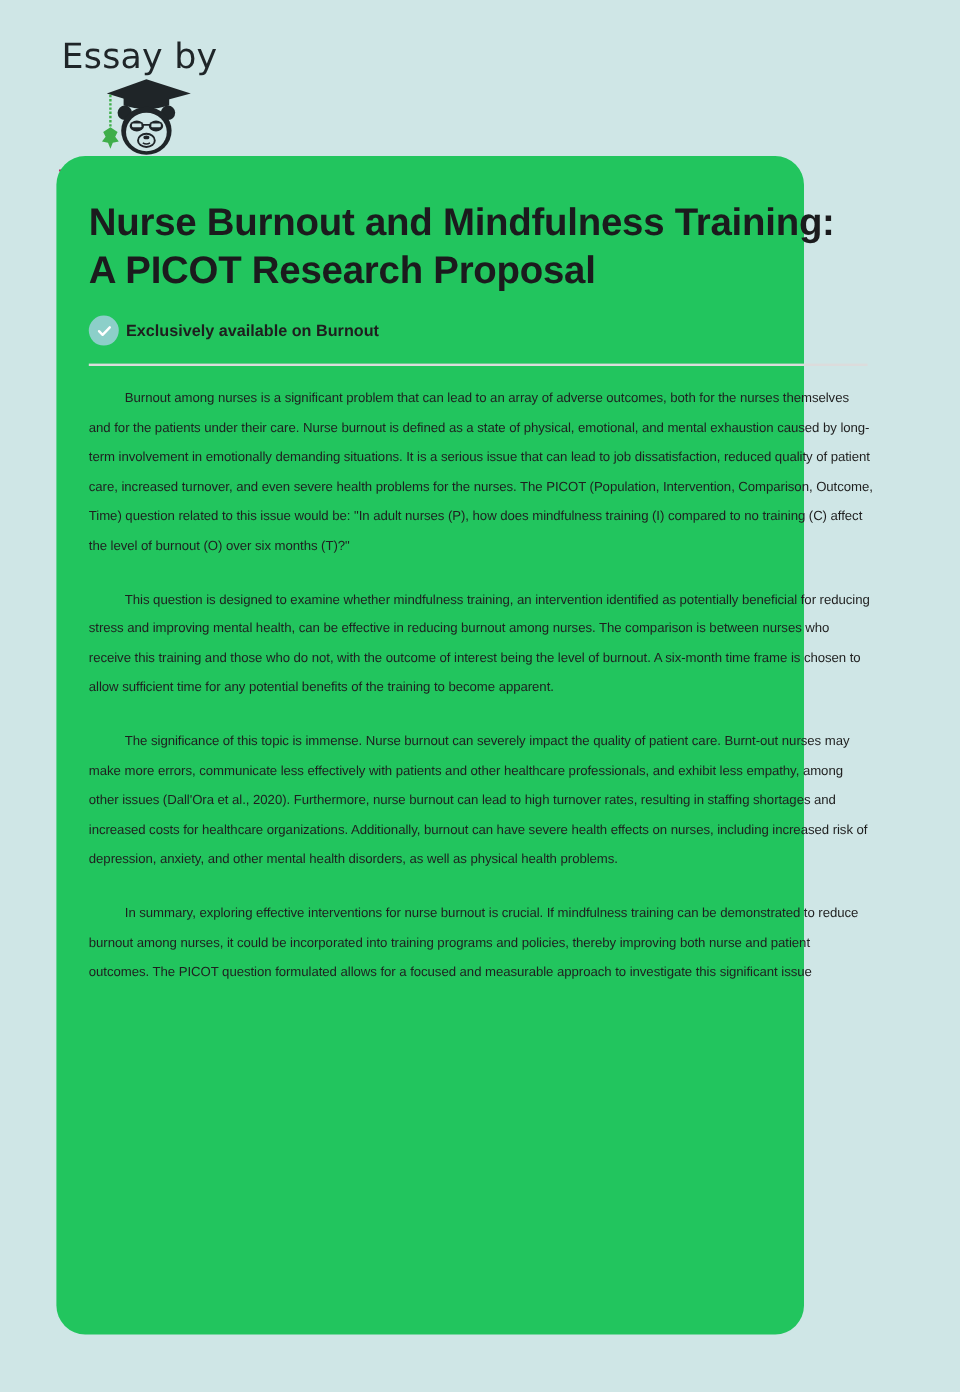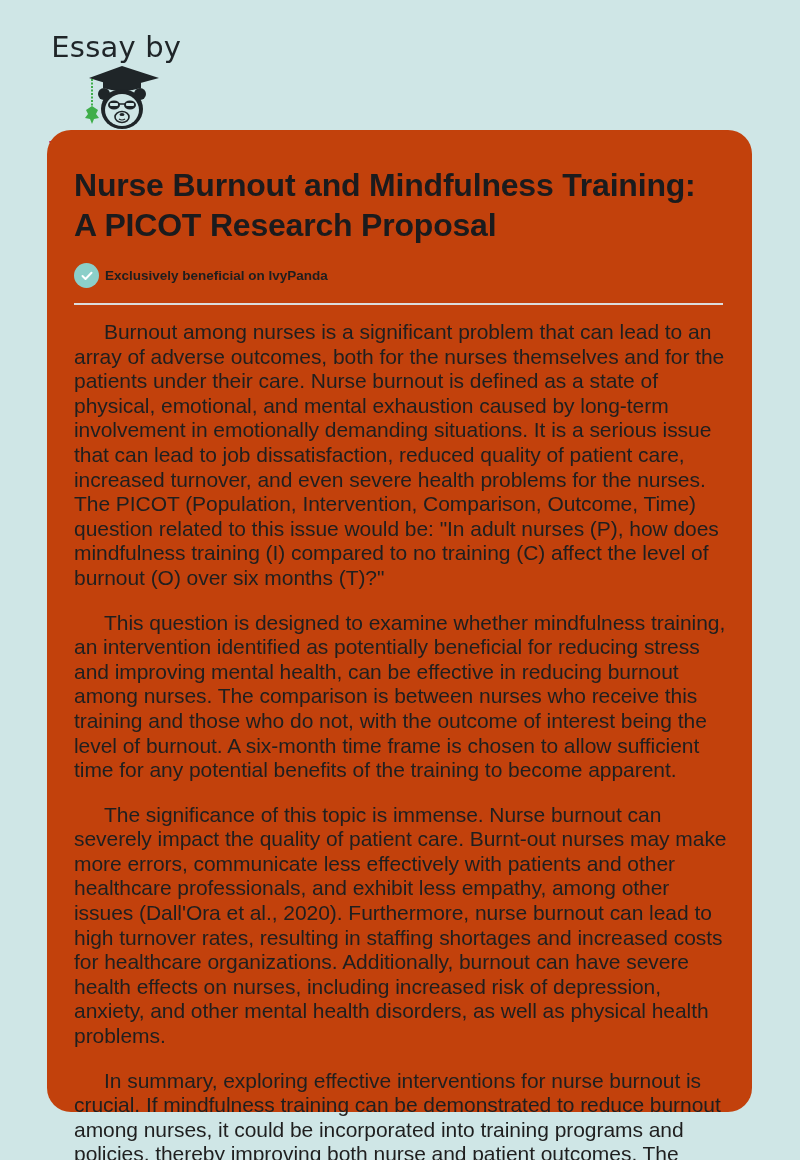--- a/index.html
+++ b/index.html
@@ -49,23 +49,23 @@
       font-weight: bold;
       vertical-align: top;
       position: relative;
       top: -2px;
       margin-left: 1px;
     }
     .card {
       position: absolute;
       left: 47px;
       top: 130px;
-      width: 705px;
+      width: 623px;
       height: 982px;
-      background: #c2410c;
+      background: #22c55e;
       border-radius: 24px;
     }
     .title {
       position: absolute;
       left: 27px;
       top: 35px;
       width: 640px;
       font-family: "Liberation Sans", sans-serif;
       font-weight: bold;
       font-size: 32px;
@@ -104,21 +104,21 @@
       background: #dcdcdc;
     }
     .body-text {
       position: absolute;
       left: 27px;
       top: 190px;
       width: 654px;
     }
     .body-text p {
       font-family: "Liberation Sans", sans-serif;
-      font-size: 21px;
+      font-size: 11px;
       line-height: 24.6px;
       color: #1f1f1f;
       text-indent: 30px;
       margin-bottom: 20px;
       letter-spacing: -0.05px;
     }
   </style>
 </head>
 <body>
 
@@ -157,21 +157,21 @@
 
 <main class="card">
   <h1 class="title">Nurse Burnout and Mindfulness Training: A PICOT Research Proposal</h1>
 
   <div class="badge-row">
     <span class="check-circle">
       <svg width="12" height="10" viewBox="0 0 12 10" xmlns="http://www.w3.org/2000/svg">
         <path d="M1.5,5 L4.5,8 L10.5,1.8" fill="none" stroke="#ffffff" stroke-width="2" stroke-linecap="round" stroke-linejoin="round"></path>
       </svg>
     </span>
-    <span class="badge-text">Exclusively beneficial on IvyPanda</span>
+    <span class="badge-text">Exclusively available on Burnout</span>
   </div>
 
   <div class="divider"></div>
 
   <article class="body-text">
     <p>Burnout among nurses is a significant problem that can lead to an array of adverse outcomes, both for the nurses themselves and for the patients under their care. Nurse burnout is defined as a state of physical, emotional, and mental exhaustion caused by long-term involvement in emotionally demanding situations. It is a serious issue that can lead to job dissatisfaction, reduced quality of patient care, increased turnover, and even severe health problems for the nurses. The PICOT (Population, Intervention, Comparison, Outcome, Time) question related to this issue would be: "In adult nurses (P), how does mindfulness training (I) compared to no training (C) affect the level of burnout (O) over six months (T)?"</p>
     <p>This question is designed to examine whether mindfulness training, an intervention identified as potentially beneficial for reducing stress and improving mental health, can be effective in reducing burnout among nurses. The comparison is between nurses who receive this training and those who do not, with the outcome of interest being the level of burnout. A six-month time frame is chosen to allow sufficient time for any potential benefits of the training to become apparent.</p>
     <p>The significance of this topic is immense. Nurse burnout can severely impact the quality of patient care. Burnt-out nurses may make more errors, communicate less effectively with patients and other healthcare professionals, and exhibit less empathy, among other issues (Dall'Ora et al., 2020). Furthermore, nurse burnout can lead to high turnover rates, resulting in staffing shortages and increased costs for healthcare organizations. Additionally, burnout can have severe health effects on nurses, including increased risk of depression, anxiety, and other mental health disorders, as well as physical health problems.</p>
     <p>In summary, exploring effective interventions for nurse burnout is crucial. If mindfulness training can be demonstrated to reduce burnout among nurses, it could be incorporated into training programs and policies, thereby improving both nurse and patient outcomes. The PICOT question formulated allows for a focused and measurable approach to investigate this significant issue</p>
   </article>

